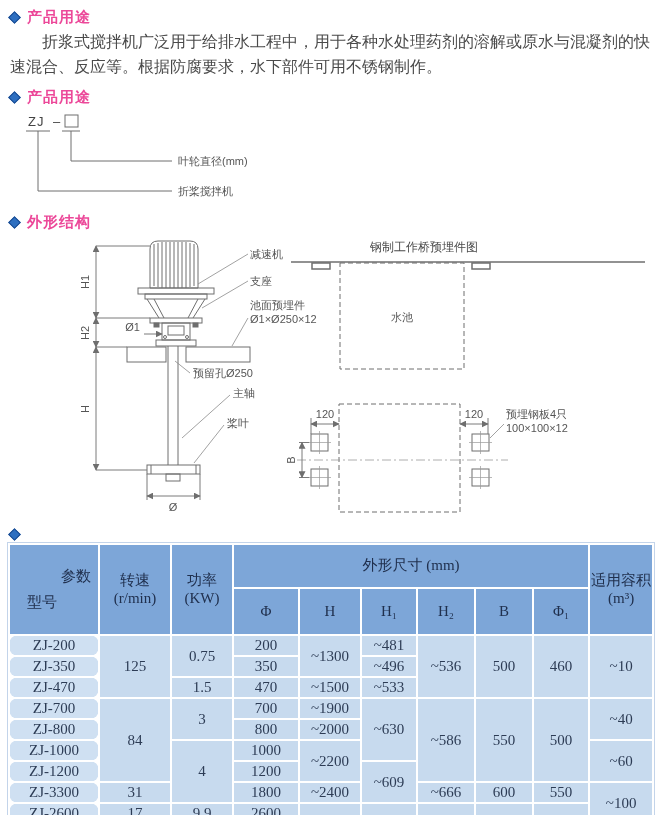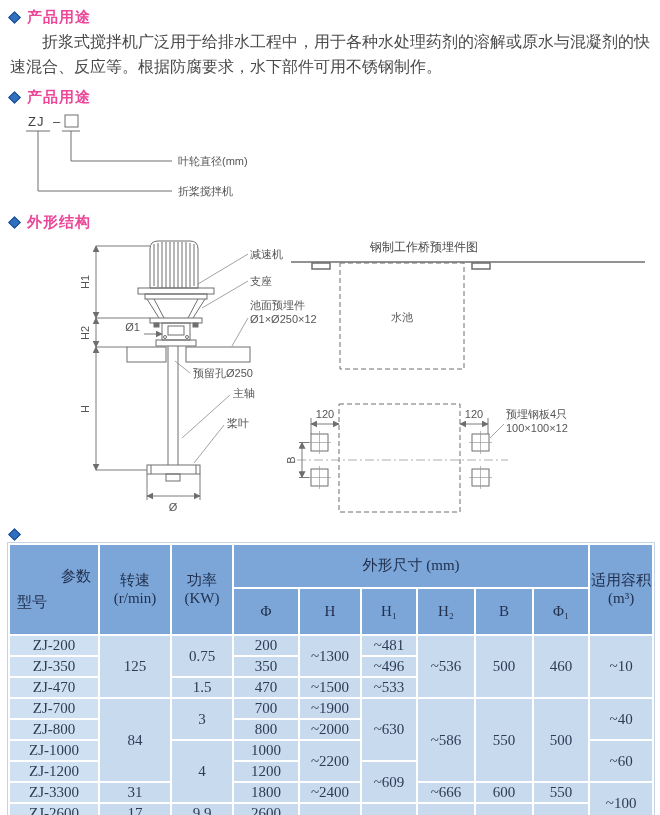--- a/index.html
+++ b/index.html
@@ -36,24 +36,24 @@
   }
   .param-table th, .param-table td {
     border:2px solid #fff; background:#c7daee;
     text-align:center; vertical-align:middle;
     color:#2d3c55; padding:0; font-weight:normal;
     height:21px; white-space:pre-line; line-height:1.25;
   }
   .param-table thead th { background:#7da6d8; color:#20304e; }
   .param-table .h-top { height:24px;margin-left:28px; }
   .param-table .h-sub { height:26px; }
-  .param-table td.model-col { background:#cfe0f2; }
+  .param-table td.model-col { background:#cfe0f2;border-radius:9px; }
   .corner { position:relative; width:100%; height:52px; }
   .corner .tr { position:absolute; top:4px; right:7px; }
-  .corner .bl { position:absolute; bottom:4px; left:7px; }
+  .corner .bl { position:absolute; bottom:4px; left:17px; }
 </style>
 </head>
 <body>
 
 <div class="section-title">
   <span class="diamond"></span>
   <span>产品用途</span>
 </div>
 <p class="usage-body">折浆式搅拌机广泛用于给排水工程中，用于各种水处理药剂的溶解或原水与混凝剂的快速混合、反应等。根据防腐要求，水下部件可用不锈钢制作。</p>
 

